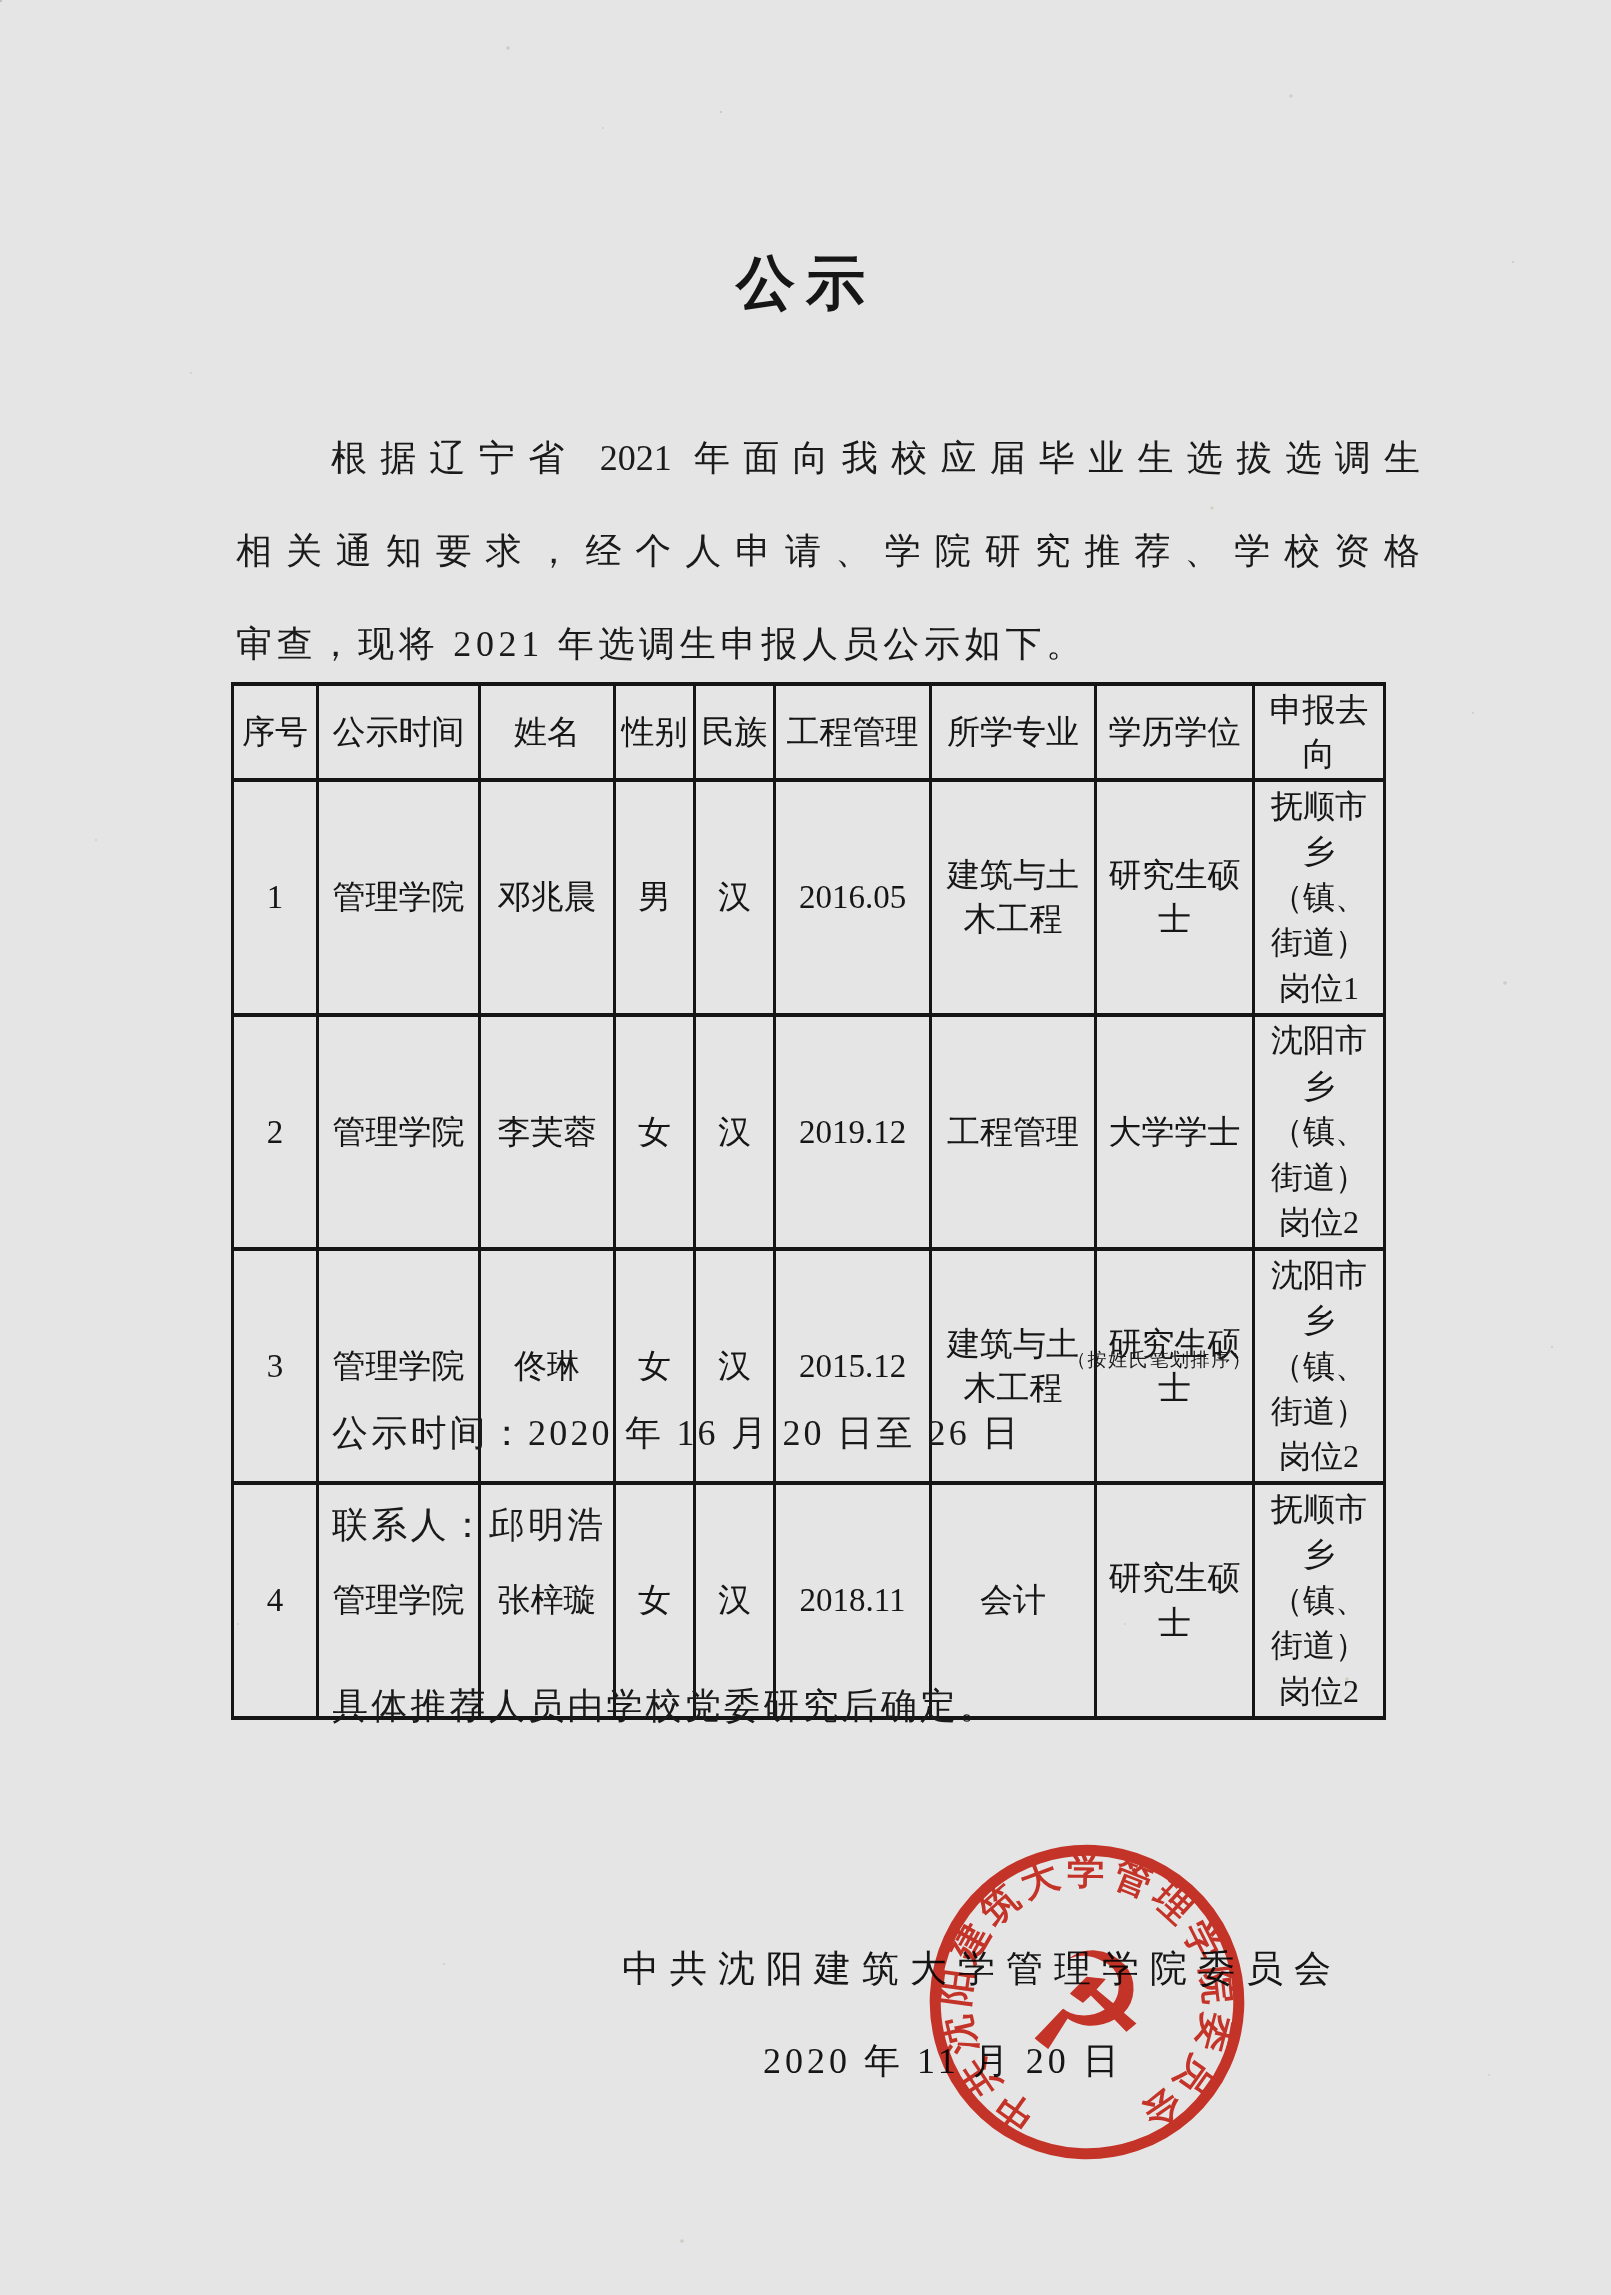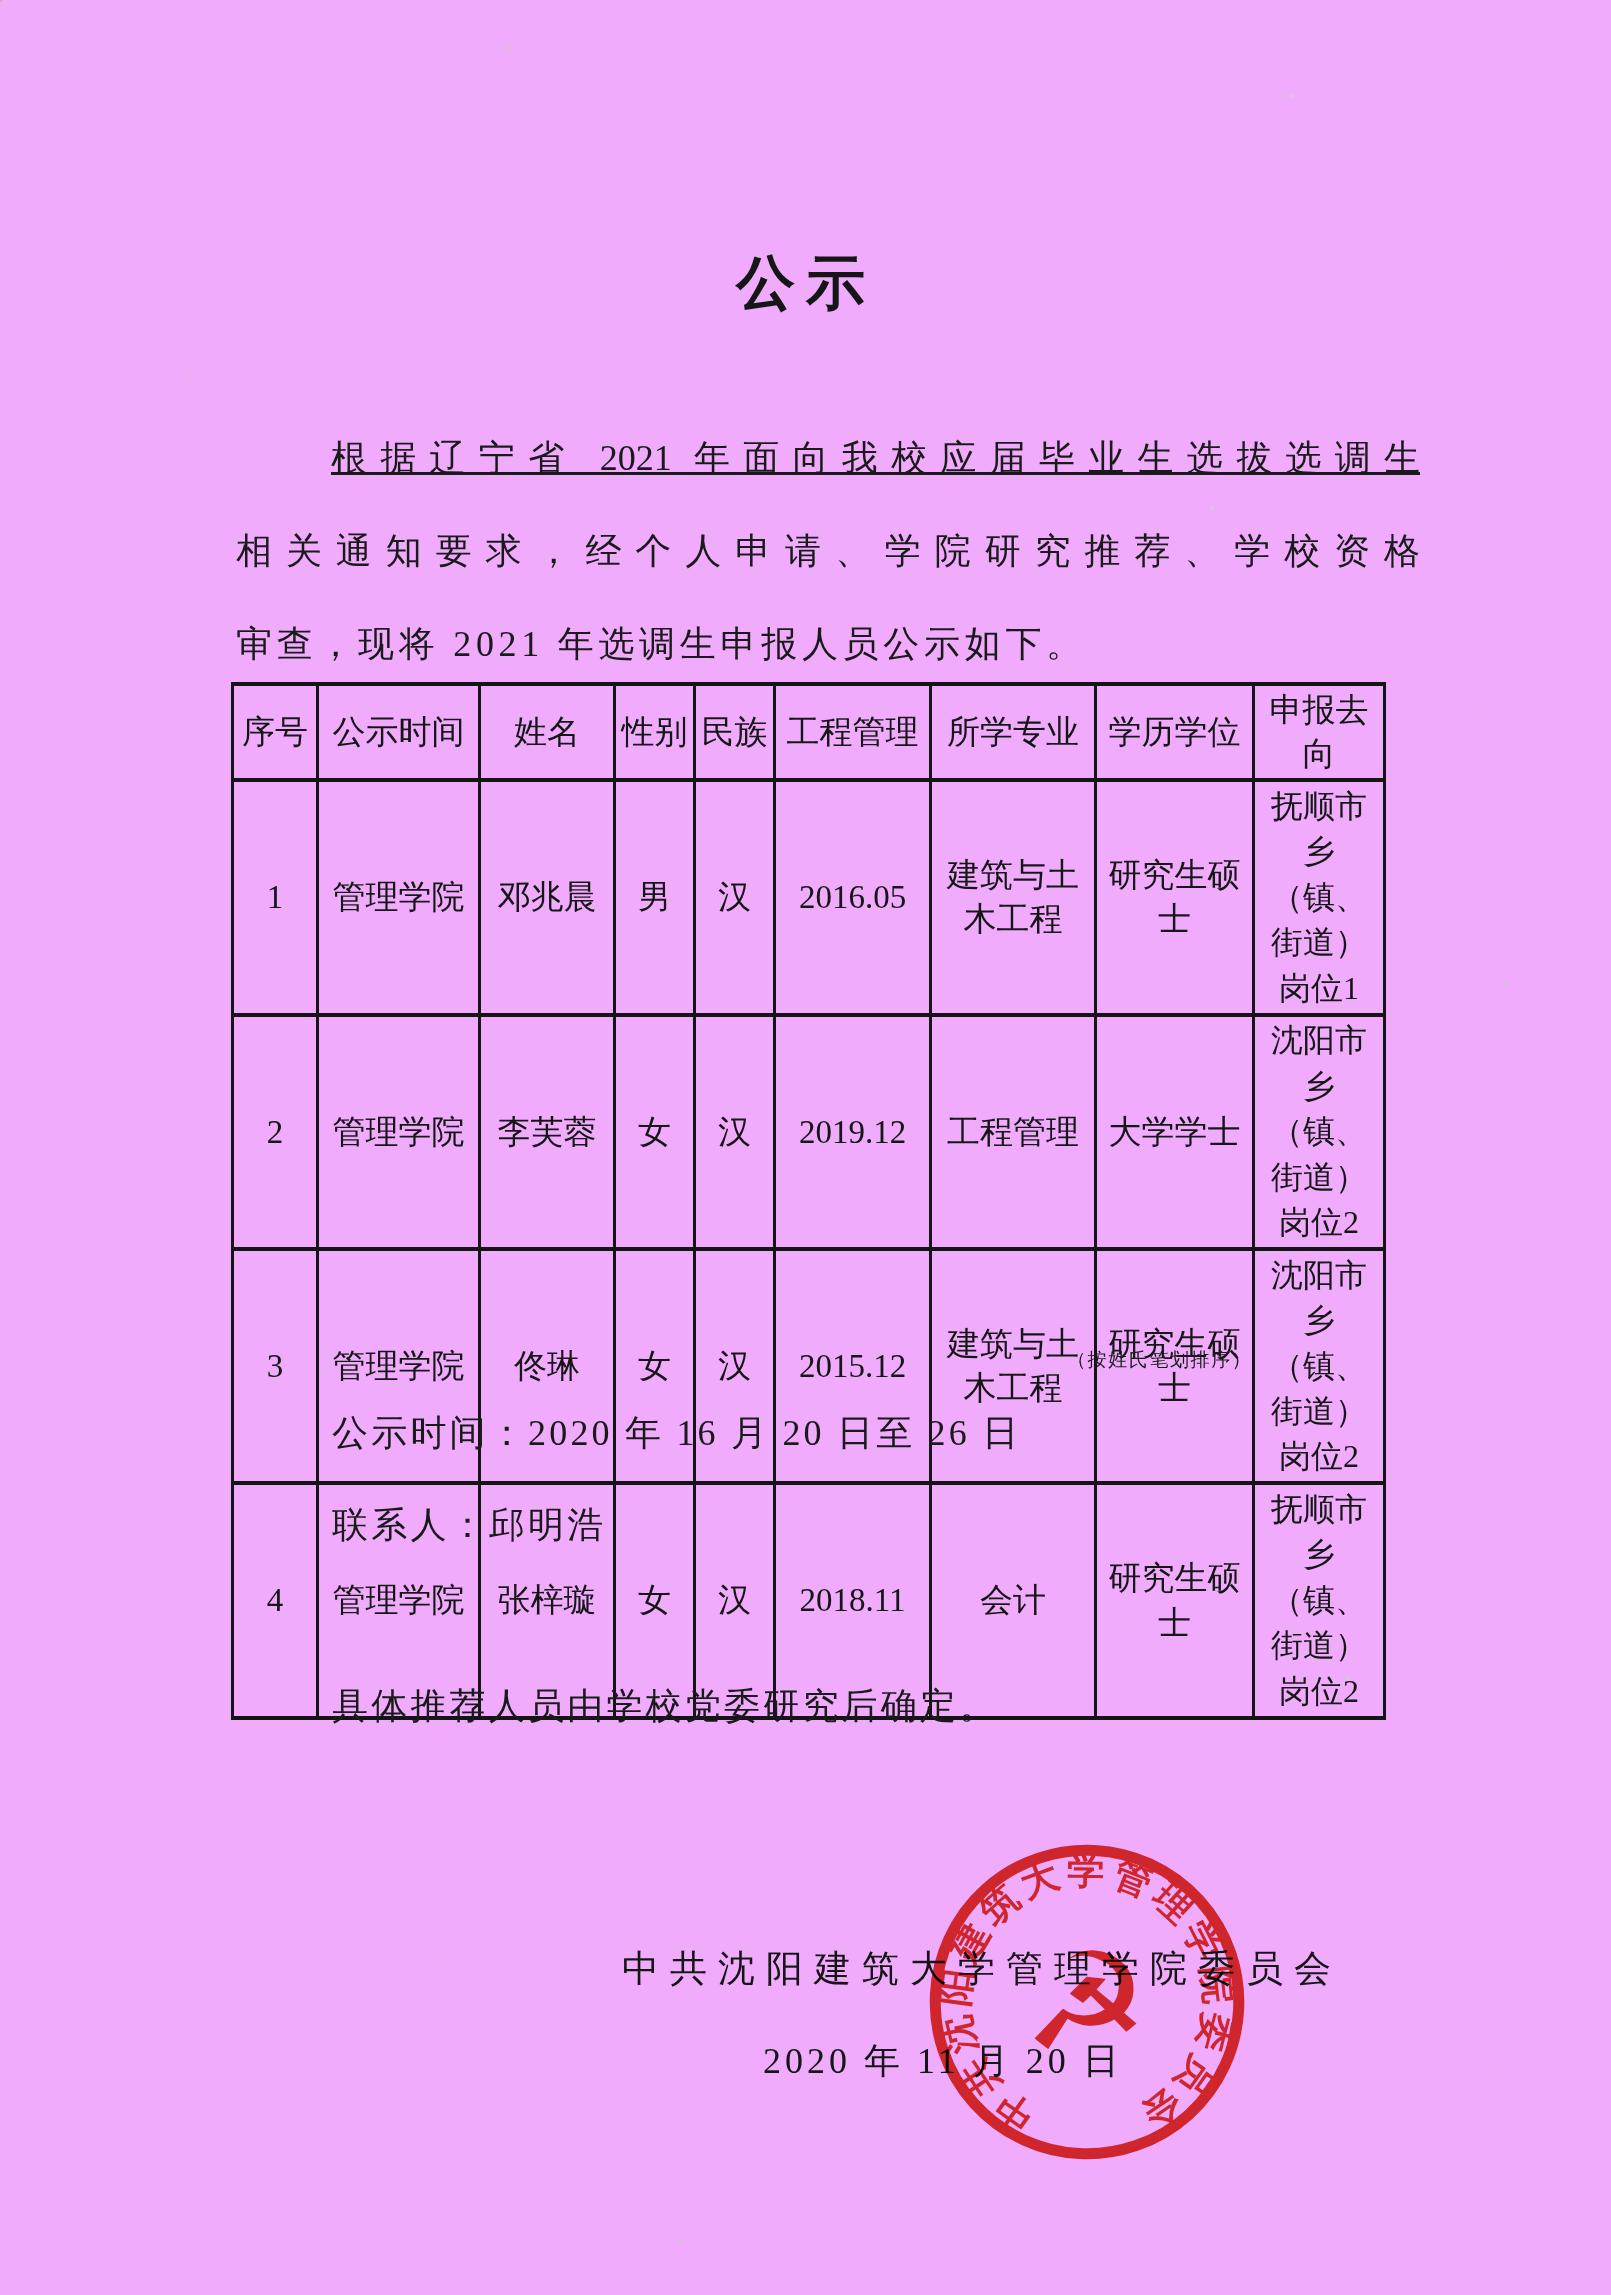--- a/index.html
+++ b/index.html
@@ -1,20 +1,20 @@
 <!DOCTYPE html>
 <html style="font-size:12.7px"><head>
 <meta charset="utf-8">
 <style>
   html,body { margin:0; padding:0; background:#777; }
   .page {
     position:relative;
     width:1612px; height:2295px;
     margin:0 auto;
-    background:#f0abfc;
+    background:#e5e5e5;
     font-family:"Liberation Serif","DejaVu Serif",serif;
     color:#141414;
     overflow:hidden;
   }
   
   .speckles{
     position:absolute; top:0; left:0; width:2.4px; height:2.4px; border-radius:50%;
     background:#b9b2aa;
     box-shadow: 507px 47px 0 0.8px #cfc9c2, 720px 111px 0 0 #c8c2bb, 1290px 95px 0 0.8px #d4cfc8,
       1512px 261px 0 0 #ccc6bf, 190px 372px 0 0 #d2ccc5, 1211px 507px 0 0.8px #d6d0c9,
@@ -26,21 +26,21 @@
   .title{
     position:absolute; top:244px; left:0; width:100%;
     text-align:center; font-size:59px; font-weight:bold;
     letter-spacing:11px; color:#161616;
   }
   .intro{
     position:absolute; left:236px; top:412px; width:1184px;
     font-size:36px; line-height:93px; color:#1a1a1a;
   }
   .intro .jline{ text-align:justify; text-align-last:justify; }
-  .intro .first{ text-indent:95px;text-decoration:underline; }
+  .intro .first{ text-indent:95px; }
   .intro .last{ text-align:left; letter-spacing:4.7px; }
 
   table.roster{
     position:absolute; left:231px; top:682px;
     width:1152px; border-collapse:collapse;
     table-layout:fixed;
     font-size:33px; color:#161616;
     border:1px solid #7f1d1d;
   }
   table.roster th, table.roster td{

